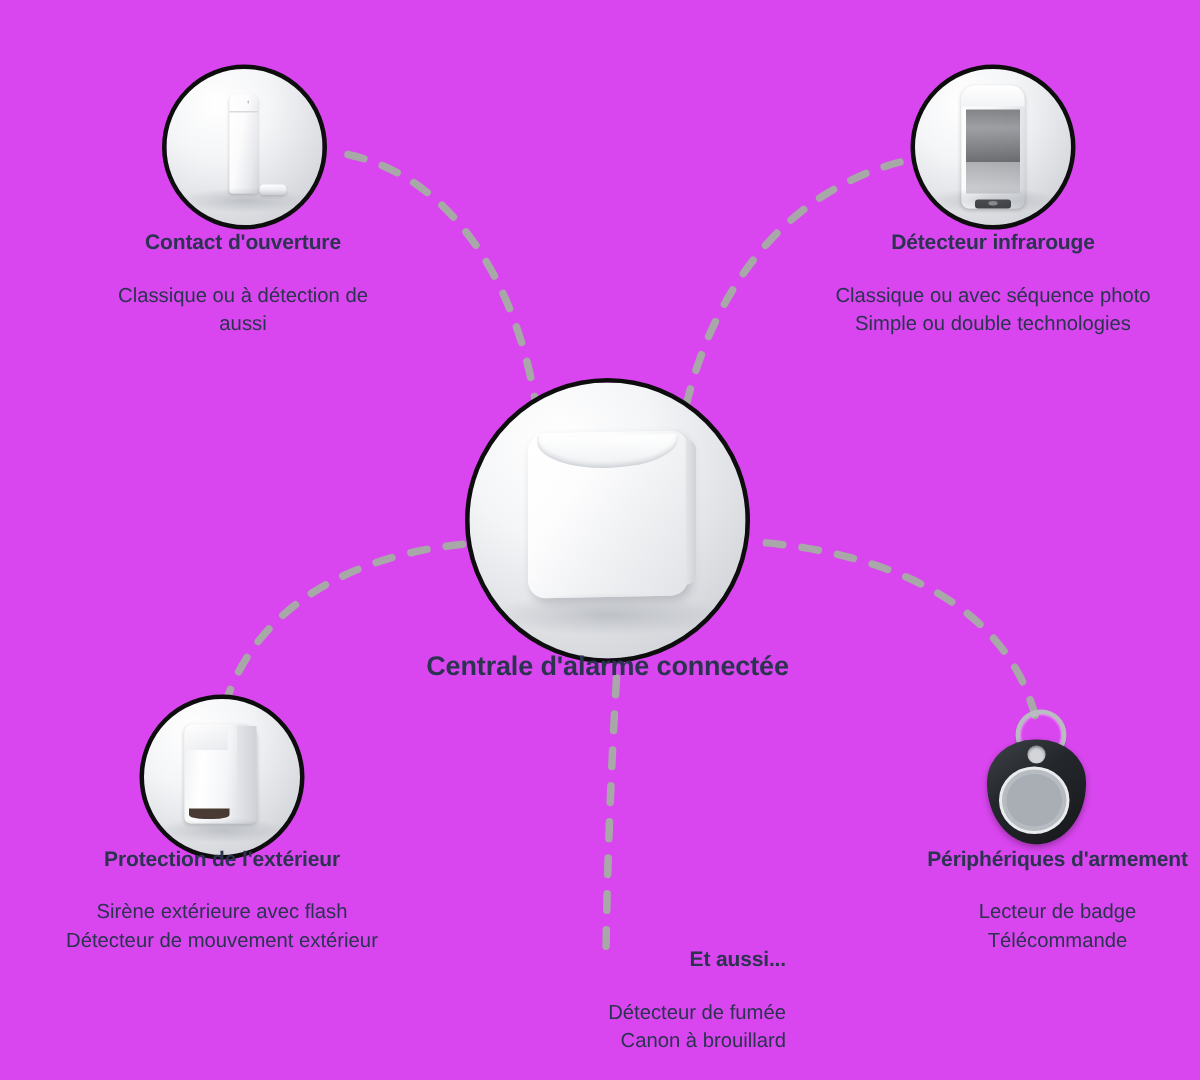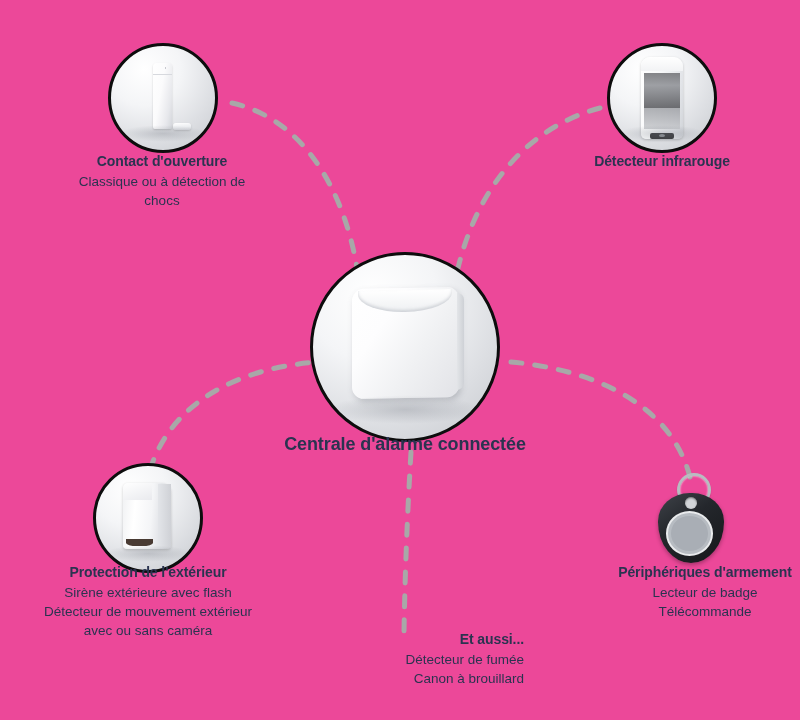--- a/index.html
+++ b/index.html
@@ -8,21 +8,21 @@
     padding: 0;
     background: #ffffff;
   }
   body {
     font-family: "Liberation Sans", sans-serif;
   }
   #canvas {
     position: relative;
     width: 800px;
     height: 720px;
-    background: #ec4899;
+    background: #d946ef;
     overflow: hidden;
   }
   #links {
     position: absolute;
     left: 0;
     top: 0;
     width: 800px;
     height: 720px;
     pointer-events: none;
   }
@@ -286,21 +286,21 @@
   }
   .label .title {
     font-weight: bold;
     font-size: 14px;
     line-height: 18px;
     letter-spacing: -.1px;
     color: #2b3350;
     white-space: nowrap;
   }
   .label .lines {
-    margin-top: 2px;
+    margin-top: 17px;
     font-size: 13.5px;
     line-height: 19px;
     color: #2b3350;
   }
   .label.center .title {
     font-size: 18px;
     line-height: 24px;
   }
 </style>
 </head>
@@ -322,37 +322,41 @@
     <div class="medallion dev-contact" style="left:108px; top:43px; width:110px; height:110px;">
       <div class="scene">
         <div class="body"></div>
         <div class="magnet"></div>
       </div>
     </div>
     <div class="label" style="left:28px; top:152px; width:268px;">
       <div class="title">Contact d'ouverture</div>
       <div class="lines">
         <div>Classique ou à détection de</div>
-        <div>chocs</div>
+        <div>aussi</div>
       </div>
     </div>
   </div>
 
   <div class="node">
     <div class="medallion dev-pir" style="left:607px; top:43px; width:110px; height:110px;">
       <div class="scene">
         <div class="body"></div>
         <div class="cap"></div>
         <div class="lens"></div>
         <div class="lens2"></div>
         <div class="foot"></div>
       </div>
     </div>
     <div class="label" style="left:528px; top:152px; width:268px;">
       <div class="title">Détecteur infrarouge</div>
+      <div class="lines">
+        <div>Classique ou avec séquence photo</div>
+        <div>Simple ou double technologies</div>
+      </div>
     </div>
   </div>
 
   <div class="node">
     <div class="medallion dev-panel" style="left:310px; top:252px; width:190px; height:190px;">
       <div class="scene">
         <div class="panel"></div>
       </div>
     </div>
     <div class="label center" style="left:255px; top:432px; width:300px;">
@@ -367,21 +371,20 @@
         <div class="bevel"></div>
         <div class="edge"></div>
         <div class="vent"></div>
       </div>
     </div>
     <div class="label" style="left:14px; top:563px; width:268px;">
       <div class="title">Protection de l'extérieur</div>
       <div class="lines">
         <div>Sirène extérieure avec flash</div>
         <div>Détecteur de mouvement extérieur</div>
-        <div>avec ou sans caméra</div>
       </div>
     </div>
   </div>
 
   <div class="node">
     <div class="fob" style="left:655px; top:473px; width:72px; height:90px;">
       <div class="ring"></div>
       <div class="shell"></div>
       <div class="hole"></div>
       <div class="disc"></div>

